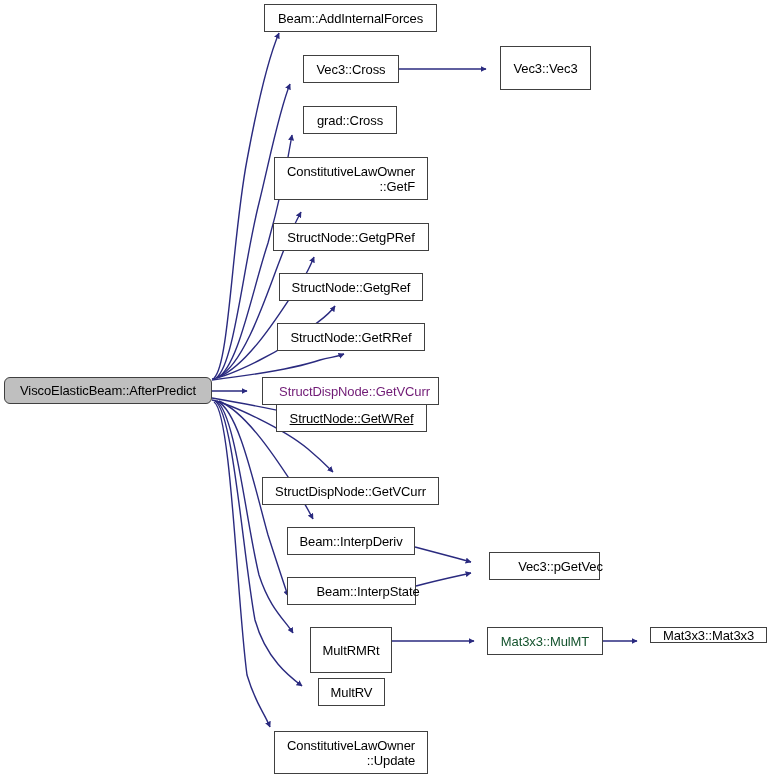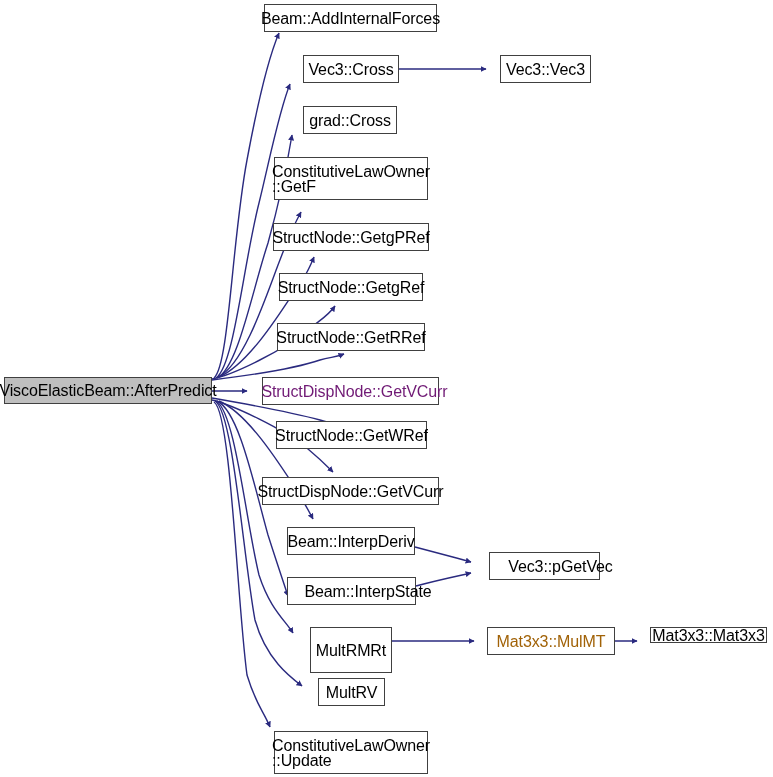--- a/index.html
+++ b/index.html
@@ -22,23 +22,23 @@
     width: 773px;
     height: 777px;
     pointer-events: none;
   }
   .node {
     position: absolute;
     box-sizing: border-box;
     border: 1px solid #404040;
     background: #ffffff;
     color: #000000;
-    font-size: 16px;
+    font-size: 13px;
     line-height: 15px;
-    text-align: left;
+    text-align: right;
     display: flex;
     align-items: center;
     justify-content: center;
     white-space: pre-line;
     letter-spacing: -0.1px;
     z-index: 2;
   }
   .node.root {
     background: #bfbfbf;
     border-color: #404040;
@@ -68,35 +68,35 @@
       <path d="M217,401 C239,411 254,485 268,535 C275,557 283,581 288,596" fill="none" stroke="#2a2a7f" stroke-width="1.4" marker-end="url(#arrow)"></path>
       <path d="M216,401 C235,411 246,522 259,575 C270,609 285,620 293,633" fill="none" stroke="#2a2a7f" stroke-width="1.4" marker-end="url(#arrow)"></path>
       <path d="M215,401 C233,411 243,555 255,620 C266,659 290,677 302,686" fill="none" stroke="#2a2a7f" stroke-width="1.4" marker-end="url(#arrow)"></path>
       <path d="M214,402 C231,412 237,601 247,675 C256,705 263,710 270,727" fill="none" stroke="#2a2a7f" stroke-width="1.4" marker-end="url(#arrow)"></path>
       <path d="M399,69 L486,69" fill="none" stroke="#2a2a7f" stroke-width="1.4" marker-end="url(#arrow)"></path>
       <path d="M415,547 C438,553 453,557 471,562" fill="none" stroke="#2a2a7f" stroke-width="1.4" marker-end="url(#arrow)"></path>
       <path d="M416,586 C438,580 453,577 471,573" fill="none" stroke="#2a2a7f" stroke-width="1.4" marker-end="url(#arrow)"></path>
       <path d="M392,641 L474,641" fill="none" stroke="#2a2a7f" stroke-width="1.4" marker-end="url(#arrow)"></path>
       <path d="M601,641 L637,641" fill="none" stroke="#2a2a7f" stroke-width="1.4" marker-end="url(#arrow)"></path>
     </svg>
-<div class="node root" style="left: 4px; top: 377px; width: 208px; height: 27px; background: rgb(191, 191, 191); border-color: rgb(64, 64, 64); color: rgb(0, 0, 0);"><span>ViscoElasticBeam::AfterPredict</span></div>
+<div class="node root" style="left: 4px; top: 377px; width: 208px; height: 27px; background: rgb(191, 191, 191); border-color: rgb(64, 64, 64); color: rgb(0, 0, 0); border-radius: 6px;"><span>ViscoElasticBeam::AfterPredict</span></div>
     <div class="node" style="left: 264px; top: 4px; width: 173px; height: 28px; background: rgb(255, 255, 255); border-color: rgb(64, 64, 64); color: rgb(0, 0, 0);"><span>Beam::AddInternalForces</span></div>
     <div class="node" style="left: 303px; top: 55px; width: 96px; height: 28px; background: rgb(255, 255, 255); border-color: rgb(64, 64, 64); color: rgb(0, 0, 0);"><span>Vec3::Cross</span></div>
     <div class="node" style="left: 303px; top: 106px; width: 94px; height: 28px; background: rgb(255, 255, 255); border-color: rgb(64, 64, 64); color: rgb(0, 0, 0);"><span>grad::Cross</span></div>
     <div class="node" style="left: 274px; top: 157px; width: 154px; height: 43px; background: rgb(255, 255, 255); border-color: rgb(64, 64, 64); color: rgb(0, 0, 0);"><span>ConstitutiveLawOwner
 ::GetF</span></div>
     <div class="node" style="left: 273px; top: 223px; width: 156px; height: 28px; background: rgb(255, 255, 255); border-color: rgb(64, 64, 64); color: rgb(0, 0, 0);"><span>StructNode::GetgPRef</span></div>
     <div class="node" style="left: 279px; top: 273px; width: 144px; height: 28px; background: rgb(255, 255, 255); border-color: rgb(64, 64, 64); color: rgb(0, 0, 0);"><span>StructNode::GetgRef</span></div>
     <div class="node" style="left: 277px; top: 323px; width: 148px; height: 28px; background: rgb(255, 255, 255); border-color: rgb(64, 64, 64); color: rgb(0, 0, 0);"><span>StructNode::GetRRef</span></div>
     <div class="node" style="left: 262px; top: 377px; width: 177px; height: 28px; background: rgb(255, 255, 255); border-color: rgb(64, 64, 64); color: #701a75; padding-left: 8px;"><span>StructDispNode::GetVCurr</span></div>
-    <div class="node" style="left: 276px; top: 421px; width: 151px; height: 28px; background: rgb(255, 255, 255); border-color: rgb(64, 64, 64); color: rgb(0, 0, 0);"><span>StructNode::GetWRef</span></div>
+    <div class="node" style="left: 276px; top: 404px; width: 151px; height: 28px; background: rgb(255, 255, 255); border-color: rgb(64, 64, 64); color: rgb(0, 0, 0); text-decoration: underline;"><span>StructNode::GetWRef</span></div>
     <div class="node" style="left: 262px; top: 477px; width: 177px; height: 28px; background: rgb(255, 255, 255); border-color: rgb(64, 64, 64); color: rgb(0, 0, 0);"><span>StructDispNode::GetVCurr</span></div>
     <div class="node" style="left: 287px; top: 527px; width: 128px; height: 28px; background: rgb(255, 255, 255); border-color: rgb(64, 64, 64); color: rgb(0, 0, 0);"><span>Beam::InterpDeriv</span></div>
     <div class="node" style="left: 287px; top: 577px; width: 129px; height: 28px; background: rgb(255, 255, 255); border-color: rgb(64, 64, 64); color: rgb(0, 0, 0); padding-left: 33px;"><span>Beam::InterpState</span></div>
     <div class="node" style="left: 310px; top: 627px; width: 82px; height: 46px; background: rgb(255, 255, 255); border-color: rgb(64, 64, 64); color: rgb(0, 0, 0);"><span>MultRMRt</span></div>
     <div class="node" style="left: 318px; top: 678px; width: 67px; height: 28px; background: rgb(255, 255, 255); border-color: rgb(64, 64, 64); color: rgb(0, 0, 0);"><span>MultRV</span></div>
     <div class="node" style="left: 274px; top: 731px; width: 154px; height: 43px; background: rgb(255, 255, 255); border-color: rgb(64, 64, 64); color: rgb(0, 0, 0);"><span>ConstitutiveLawOwner
 ::Update</span></div>
-    <div class="node" style="left: 500px; top: 55px; width: 91px; height: 28px; background: rgb(255, 255, 255); border-color: rgb(64, 64, 64); color: rgb(0, 0, 0);"><span>Vec3::Vec3</span></div>
+    <div class="node" style="left: 500px; top: 46px; width: 91px; height: 44px; background: rgb(255, 255, 255); border-color: rgb(64, 64, 64); color: rgb(0, 0, 0);"><span>Vec3::Vec3</span></div>
     <div class="node" style="left: 489px; top: 552px; width: 111px; height: 28px; background: rgb(255, 255, 255); border-color: rgb(64, 64, 64); color: rgb(0, 0, 0); padding-left: 32px;"><span>Vec3::pGetVec</span></div>
-    <div class="node" style="left: 487px; top: 627px; width: 128px; height: 28px; background: rgb(255, 255, 255); border-color: rgb(64, 64, 64); color: #a16207;"><span>Mat3x3::MulMT</span></div>
+    <div class="node" style="left: 487px; top: 627px; width: 116px; height: 28px; background: rgb(255, 255, 255); border-color: rgb(64, 64, 64); color: #14532d;"><span>Mat3x3::MulMT</span></div>
     <div class="node" style="left: 650px; top: 627px; width: 117px; height: 16px; background: rgb(255, 255, 255); border-color: rgb(64, 64, 64); color: rgb(0, 0, 0);"><span>Mat3x3::Mat3x3</span></div>
   </div>
 
 </body></html>

